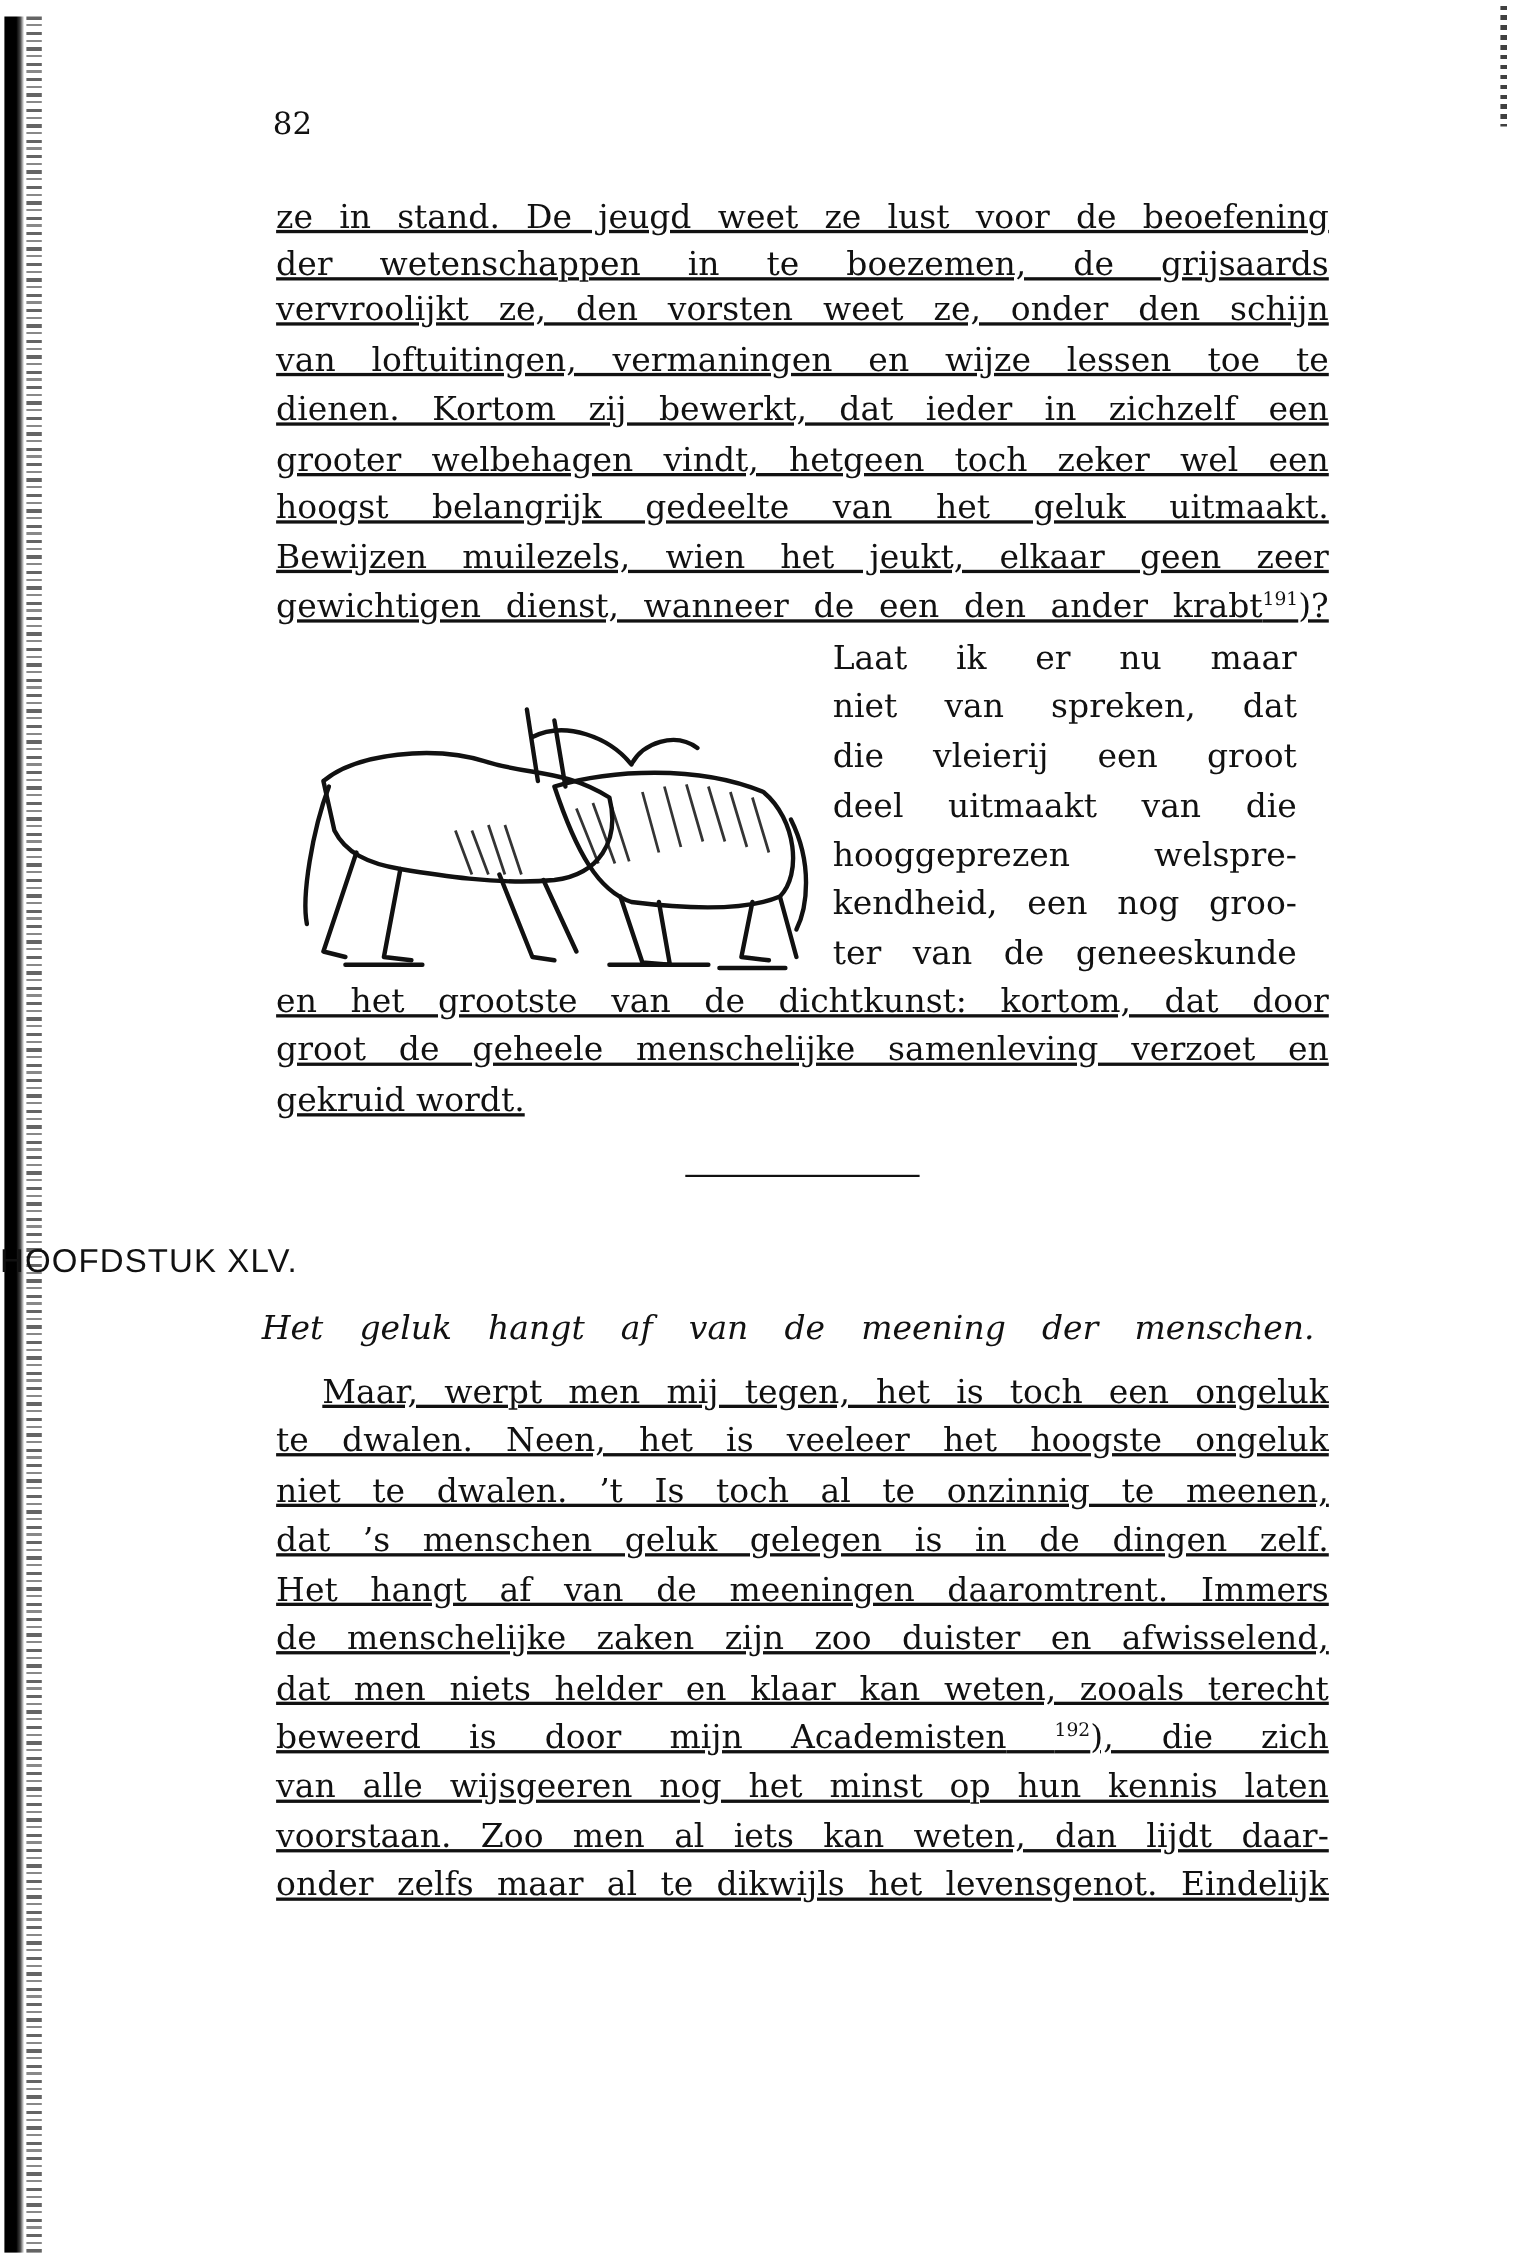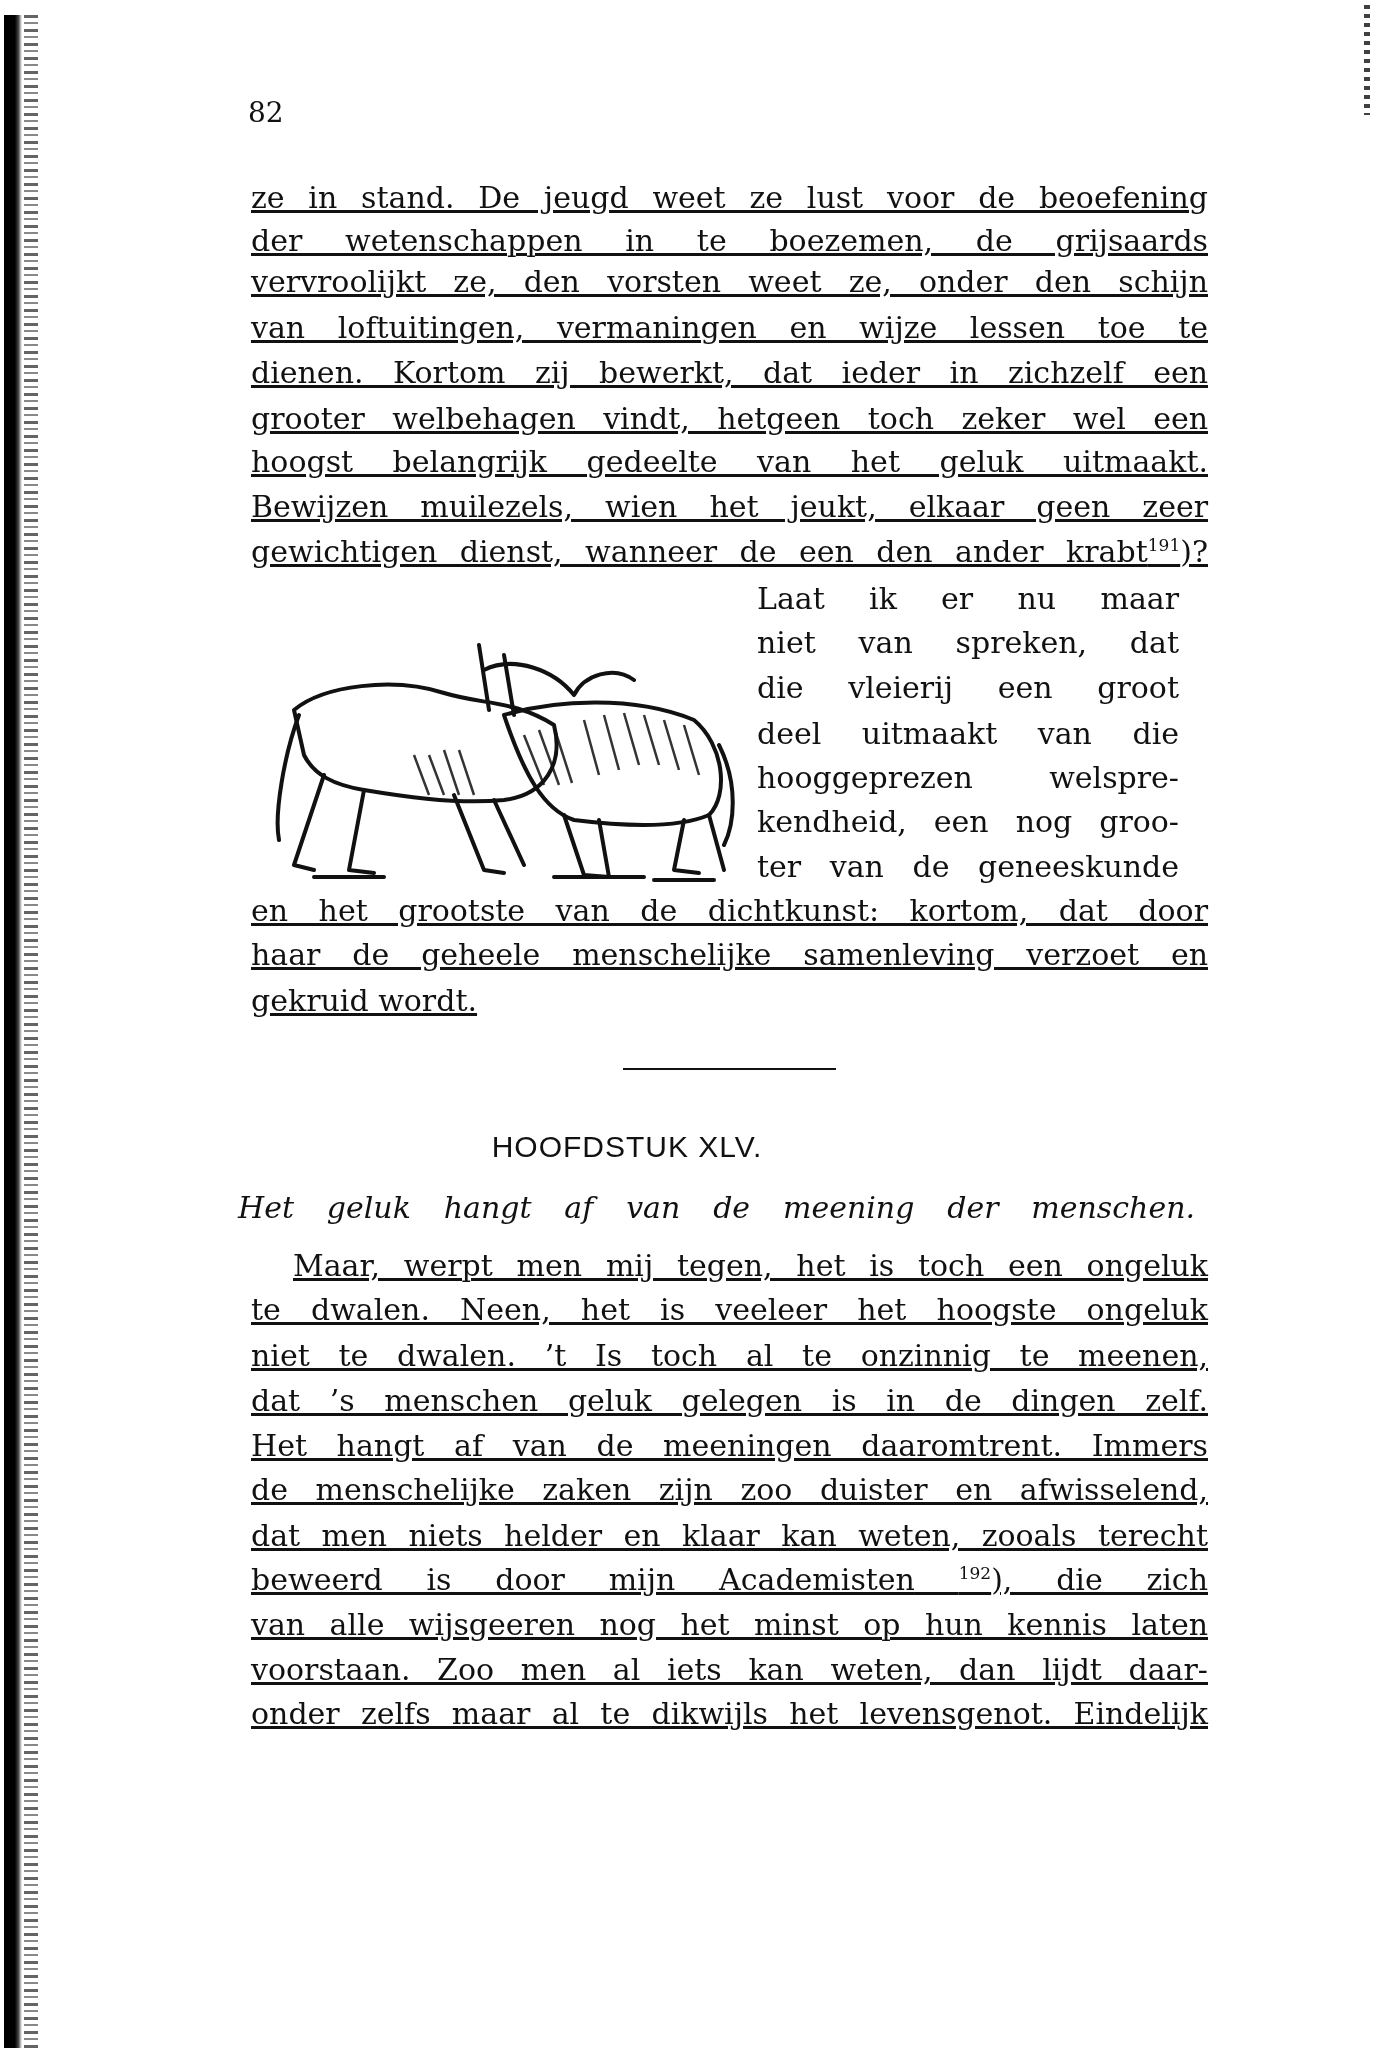--- a/index.html
+++ b/index.html
@@ -14,21 +14,21 @@
      background:repeating-linear-gradient(180deg,#111 0 4px,transparent 4px 9px); opacity:.8; }
   .pagenum { position:absolute; left:248px; top:96px; font-size:28px; }
   .line { position:absolute; left:251px; width:957px; font-size:30px; line-height:36px; white-space:nowrap;
           text-align:justify; text-align-last:justify;text-decoration:underline; }
   .line.last { text-align-last:left; }
   .rline { position:absolute; left:757px; width:422px; font-size:30px; line-height:36px; white-space:nowrap;
            text-align:justify; text-align-last:justify; }
   sup { font-size:17px; line-height:0; }
   .illus { position:absolute; left:254px; top:615px; width:494px; height:272px; }
   .divider { position:absolute; left:623px; top:1068px; width:213px; height:2px; background:#111; }
-  .chapter { position:absolute; left:0; width:1254px; top:1130px; text-align:center; font-family:"Liberation Sans", sans-serif;
+  .chapter { position:absolute; left:0; width:1254px; top:1130px; font-family:"Liberation Sans", sans-serif;
              font-size:30px; letter-spacing:1px; }
   .subtitle { position:absolute; left:238px; width:957px; top:1190px; font-size:30px; font-style:italic;
               text-align:justify; text-align-last:justify; white-space:nowrap; }
   .indent { padding-left:42px; box-sizing:border-box; }
 </style>
 </head>
 <body>
 
 <div class="binding">
   <div class="dark"></div>
@@ -67,21 +67,21 @@
 
 <div class="rline" style="top:581px">Laat ik er nu maar</div>
 <div class="rline" style="top:625px">niet van spreken, dat</div>
 <div class="rline" style="top:670px">die vleierij een groot</div>
 <div class="rline" style="top:716px">deel uitmaakt van die</div>
 <div class="rline" style="top:760px">hooggeprezen welspre-</div>
 <div class="rline" style="top:804px">kendheid, een nog groo-</div>
 <div class="rline" style="top:849px">ter van de geneeskunde</div>
 
 <div class="line" style="top:893px">en het grootste van de dichtkunst: kortom, dat door</div>
-<div class="line" style="top:937px">haar de geheele menschelijke samenleving verzoet en</div>
+<div class="line" style="top:937px">groot de geheele menschelijke samenleving verzoet en</div>
 <div class="line last" style="top:983px">gekruid wordt.</div>
 
 <div class="divider"></div>
 
 <div class="chapter">HOOFDSTUK XLV.</div>
 <div class="subtitle">Het geluk hangt af van de meening der menschen.</div>
 
 <div class="line indent" style="top:1248px">Maar, werpt men mij tegen, het is toch een ongeluk</div>
 <div class="line" style="top:1292px">te dwalen. Neen, het is veeleer het hoogste ongeluk</div>
 <div class="line" style="top:1338px">niet te dwalen. ’t Is toch al te onzinnig te meenen,</div>

